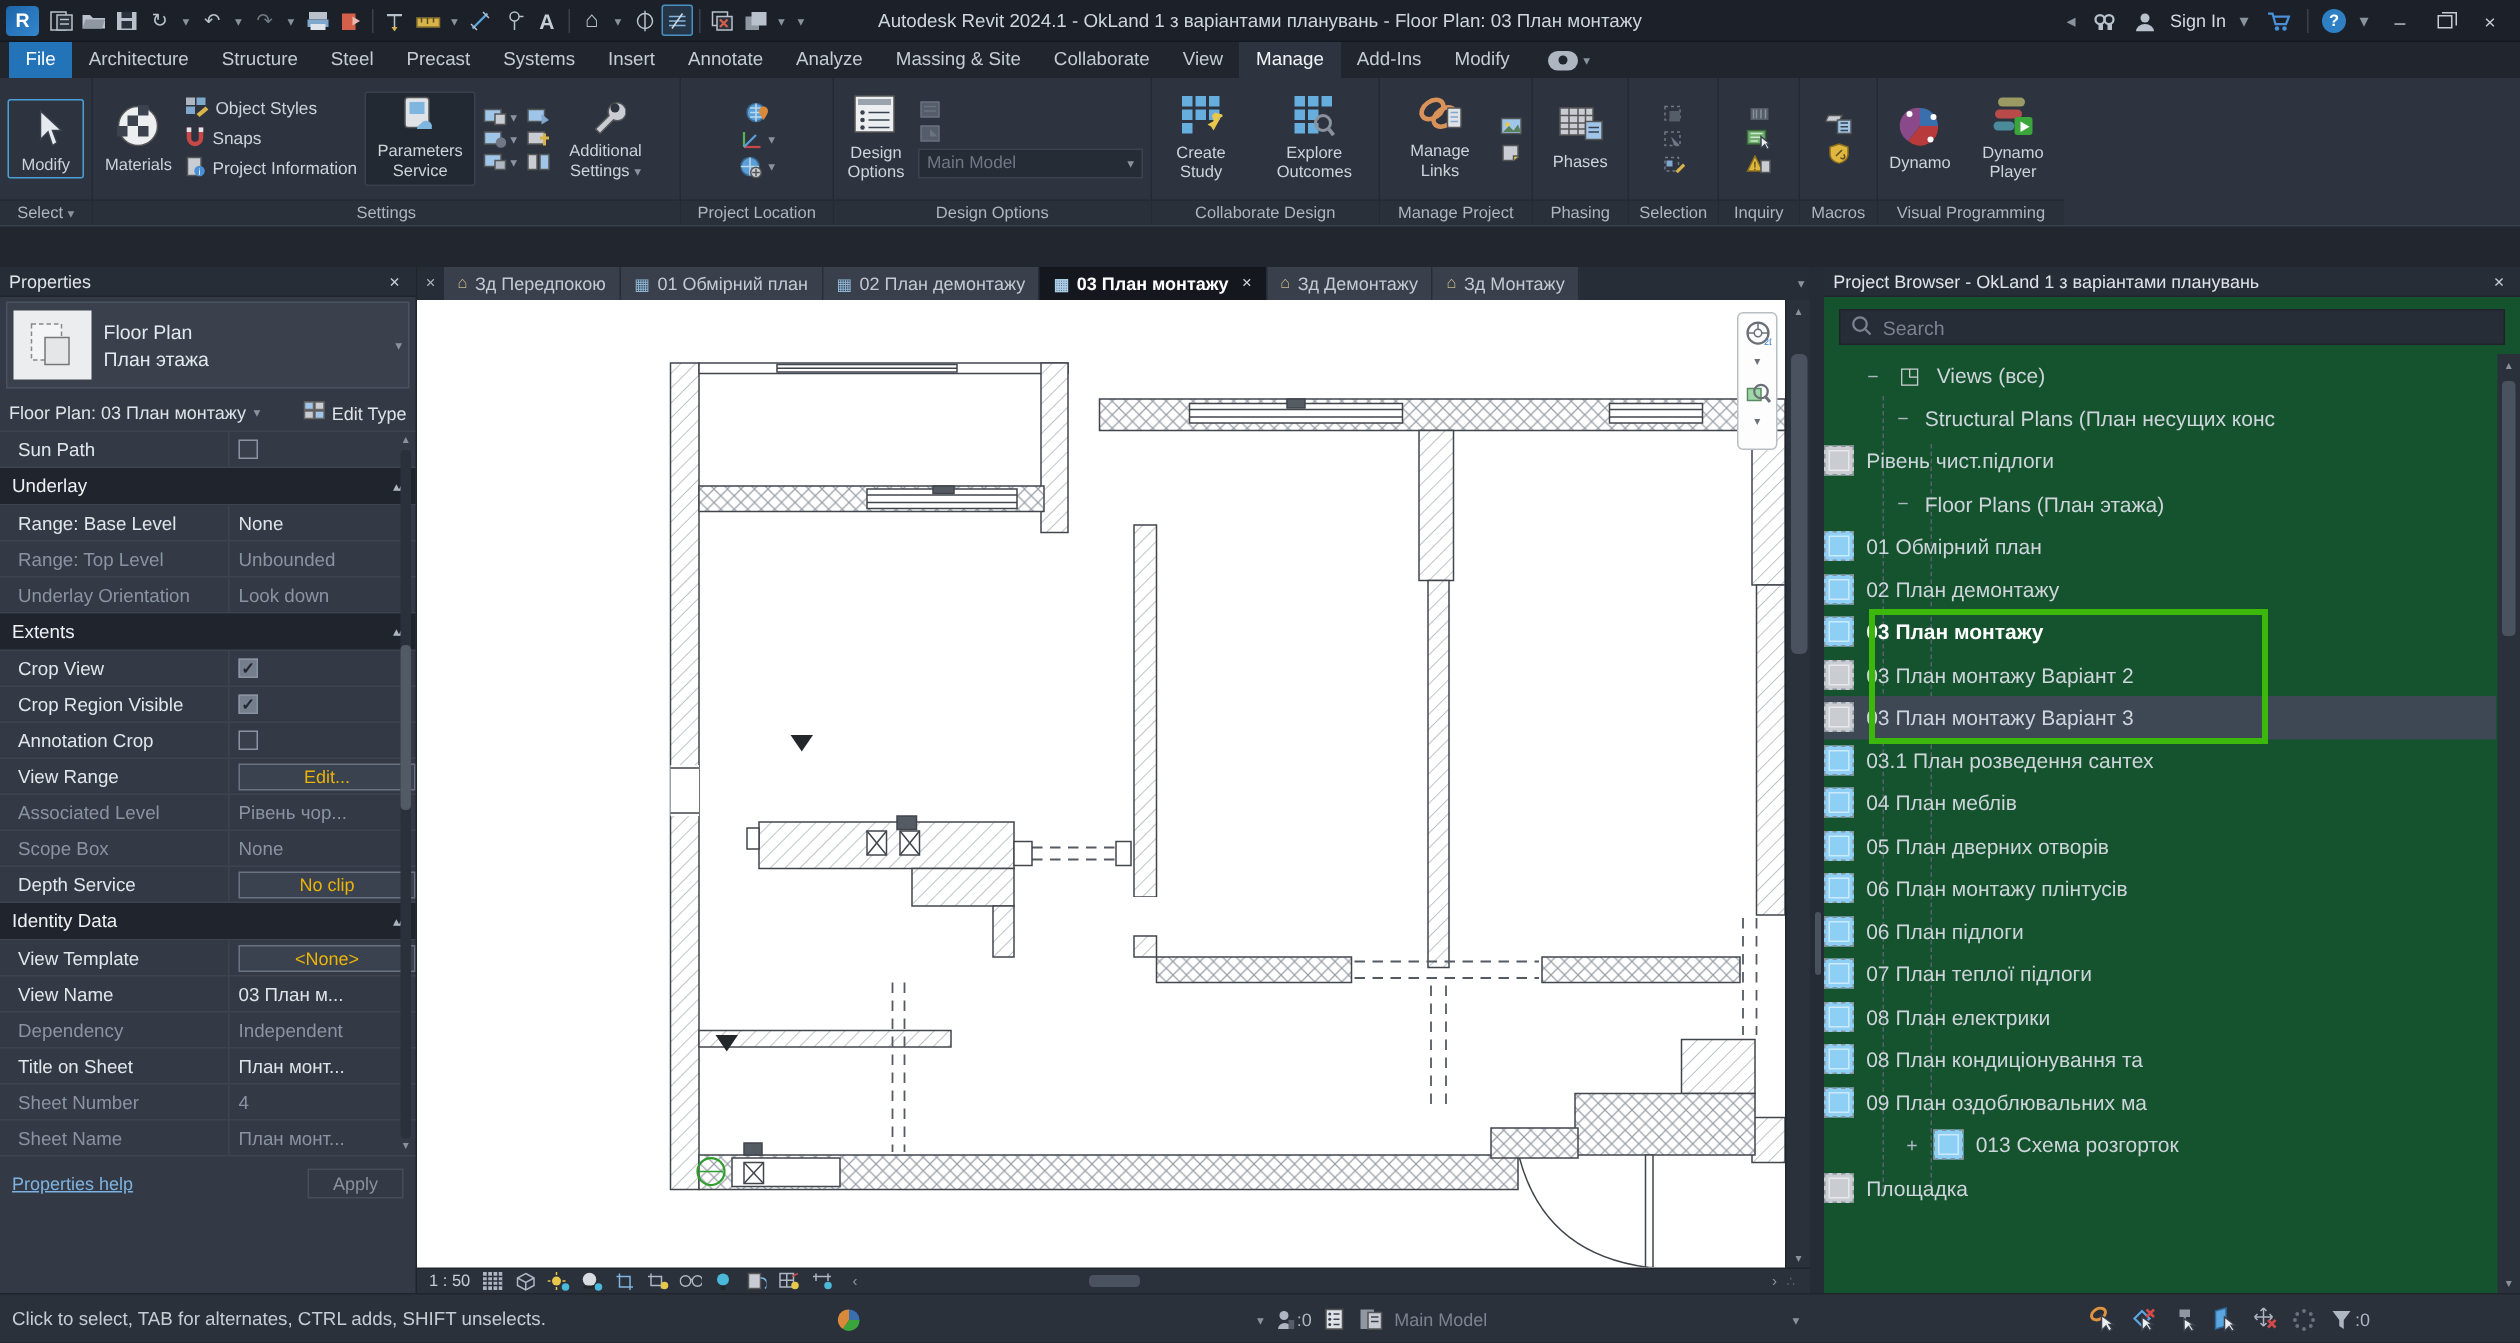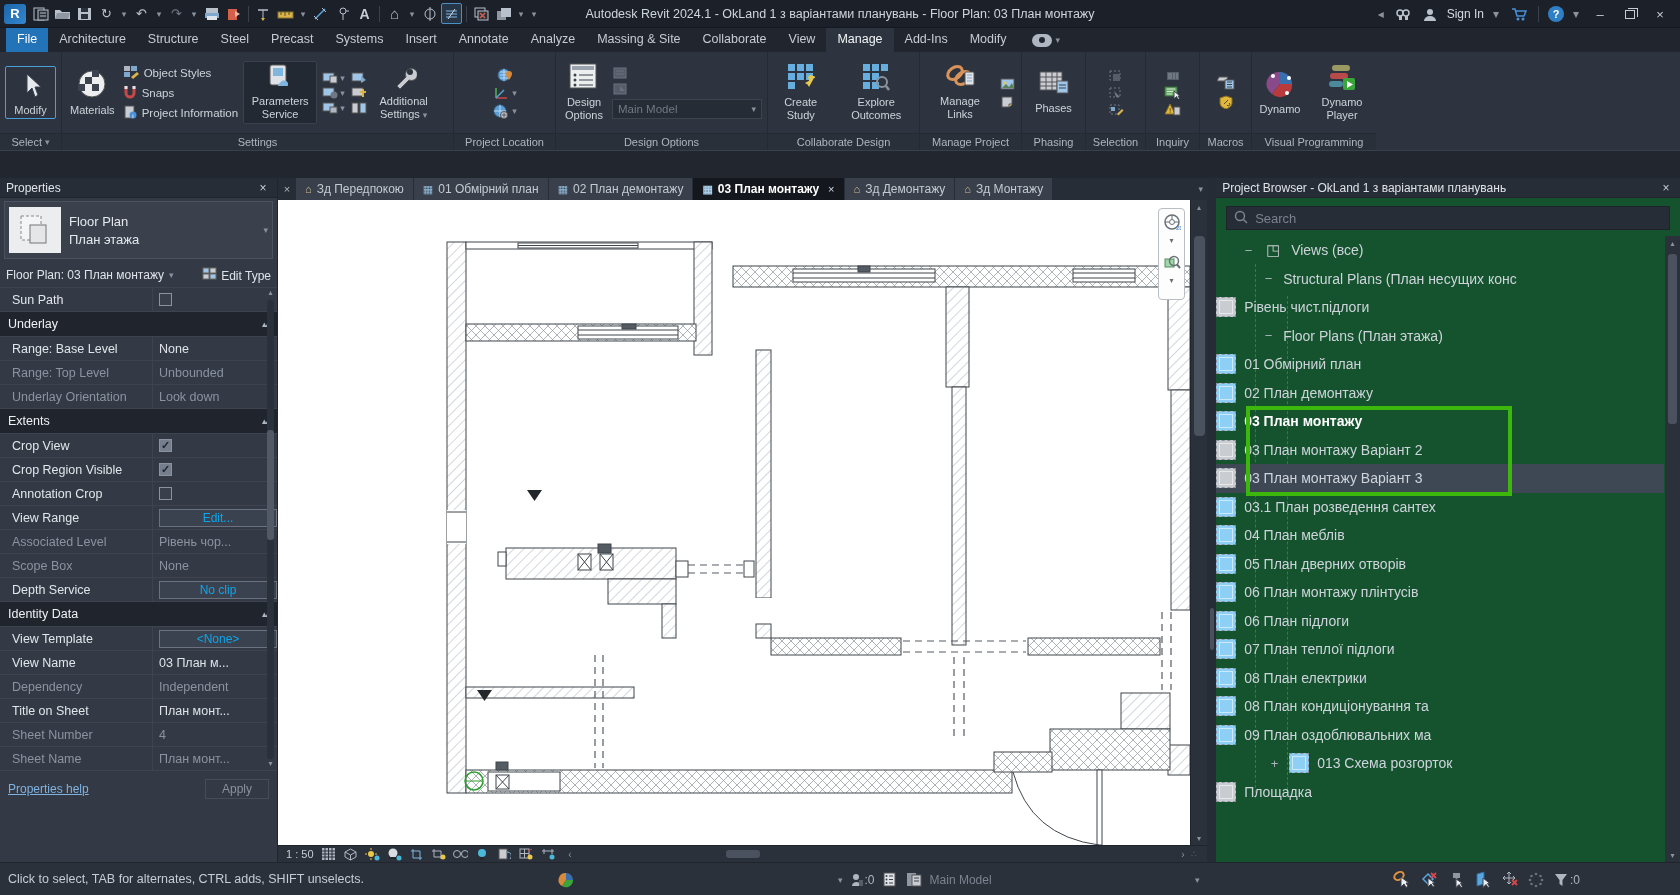--- a/index.html
+++ b/index.html
@@ -65,21 +65,21 @@
   .selrow{height:26px;display:flex;align-items:center;padding:0 6px;gap:5px;font-size:12px;color:#dfe3e8;border-bottom:1px solid #3d4450}
   .prows{position:relative}
   .prow{height:24px;display:flex;align-items:center;border-bottom:1px solid #3d4450;font-size:12.5px}
   .plabel{width:152px;padding-left:12px;color:#e2e6eb;white-space:nowrap;overflow:hidden}
   .pvalcell{flex:1;align-self:stretch;display:flex;align-items:center;border-left:1px solid #3d4450;padding-left:6px;color:#dfe3e8;white-space:nowrap;overflow:hidden}
   .gray .plabel,.gray .pvalcell{color:#8a93a0}
   .psection{height:25px;display:flex;align-items:center;background:#20252d;padding:0 8px;font-size:12.5px;color:#eef1f4;border-bottom:1px solid #3d4450}
   .psection .chev2{margin-left:auto;color:#aeb6c2;font-size:9px;letter-spacing:-1px}
   .cb{width:13px;height:13px;border:1px solid #8b93a0;background:#39404c;display:inline-flex;align-items:center;justify-content:center;font-size:11px;color:#aeb6c2}
   .cb.checked{background:#757e8c;color:#23282f;font-weight:bold}
-  .pbtn{min-width:118px;height:18px;border:1px solid #6a7280;background:#3a4250;display:inline-flex;align-items:center;justify-content:center;font-size:12px;color:#0ea5e9}
+  .pbtn{min-width:118px;height:18px;border:1px solid #6a7280;background:#3a4250;display:inline-flex;align-items:center;justify-content:center;font-size:12px;color:#eab308}
   .props-bottom{margin-top:6px;display:flex;align-items:center;padding:0 8px;height:24px}
   .prophelp{color:#7fb2e0;text-decoration:underline;font-size:12px}
   .applybtn{margin-left:auto;color:#8b919b;border:1px solid #454d59;padding:2px 16px;font-size:12px}
   .pscroll{position:absolute;right:1px;top:0;bottom:0;width:11px;display:flex;flex-direction:column;align-items:center}
   .pscroll .arr{color:#8a929e;font-size:8px;height:12px}
   .pscroll .track{flex:1;width:7px;background:#2b313b;border-radius:3px;position:relative}
   .pscroll .thumb{position:absolute;top:130px;height:110px;width:7px;background:#525a66;border-radius:3px}
 
   
   .center{width:929px;display:flex;flex-direction:column;background:#272d36}

